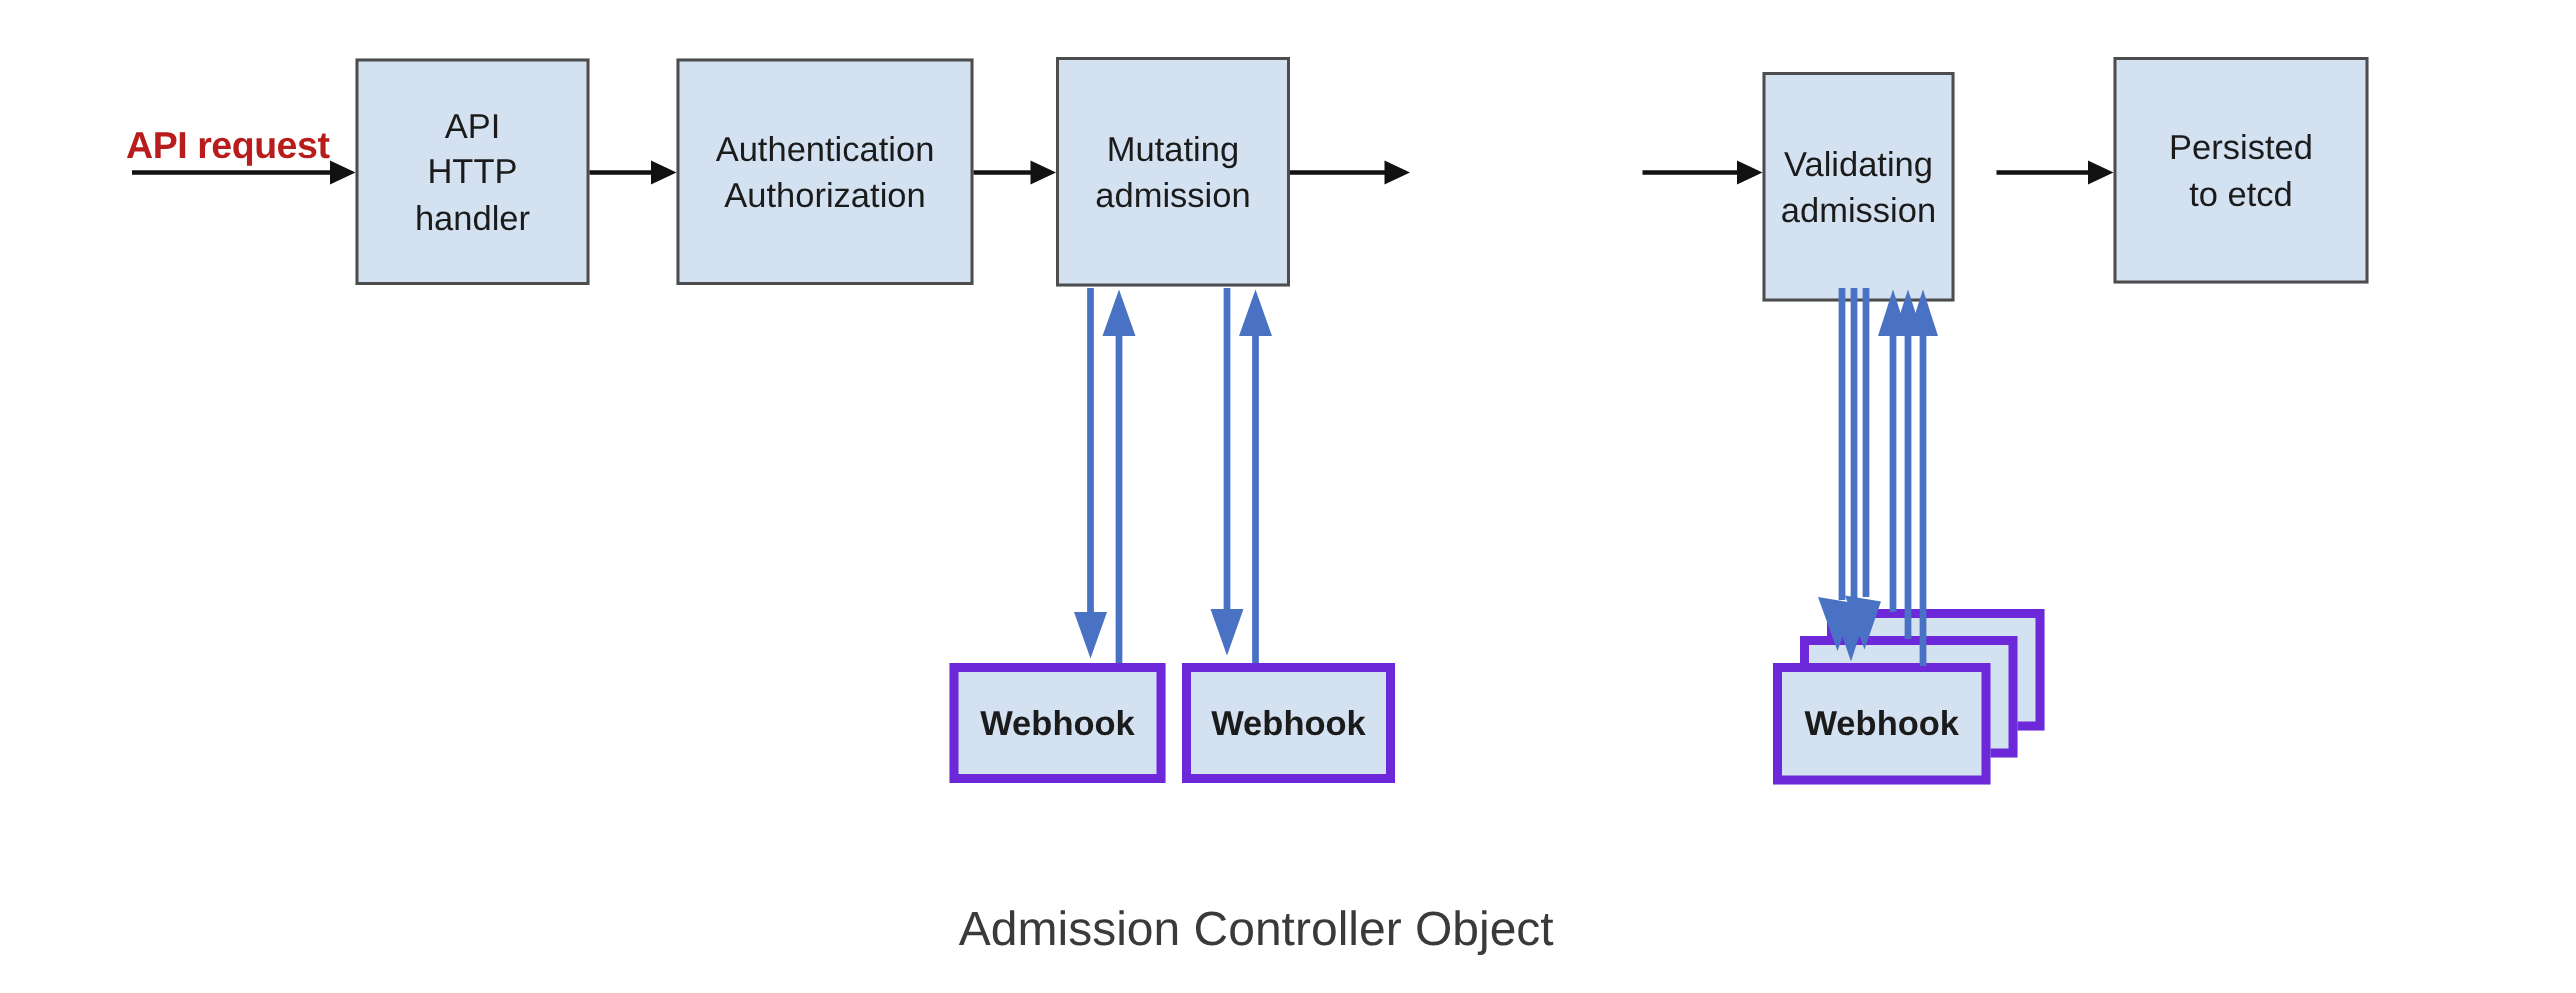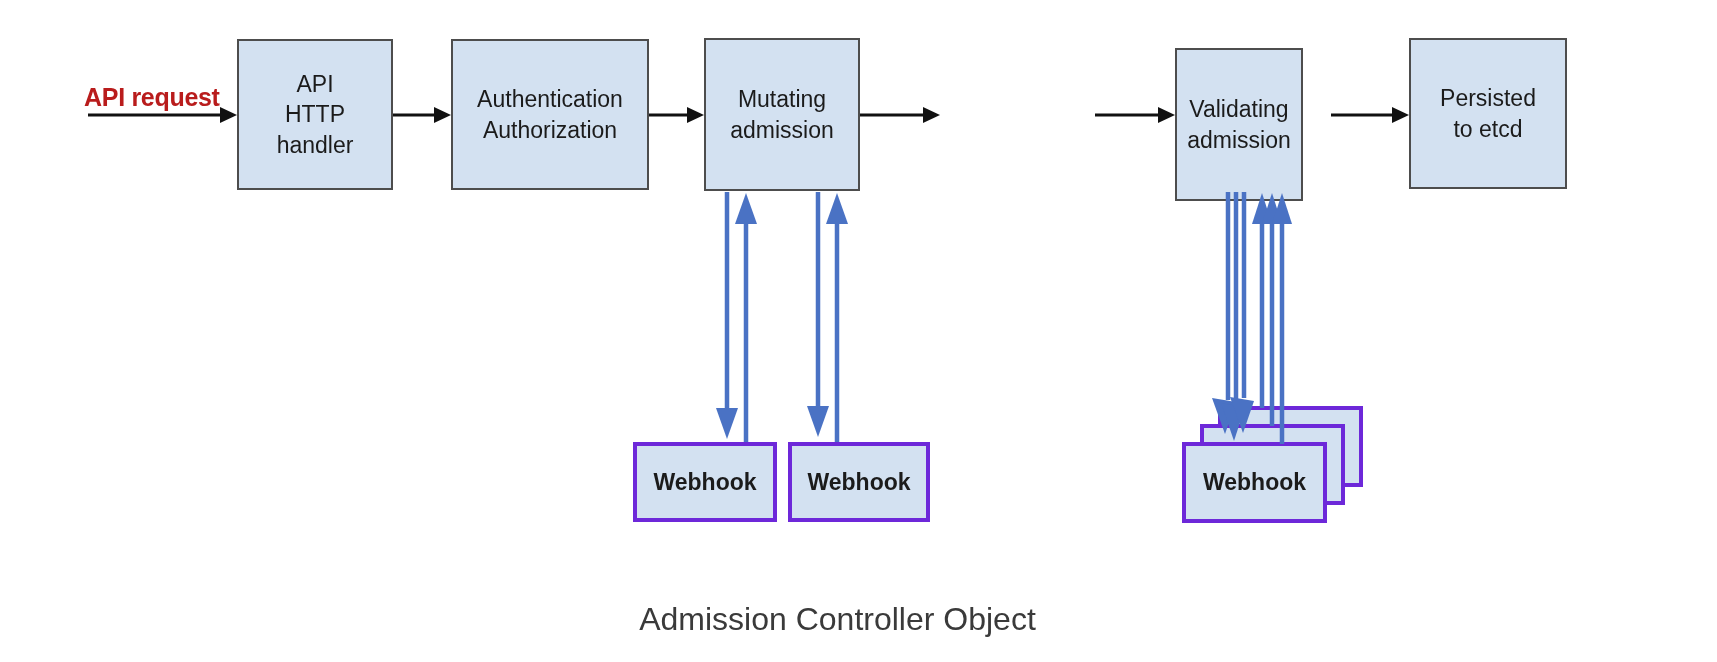--- a/index.html
+++ b/index.html
@@ -21,21 +21,21 @@
     justify-content: center;
     text-align: center;
   }
   .node .lbl {
     white-space: pre-line;
     font-size: 23px;
     line-height: 1.32;
     color: #1b1b1b;
   }
   .webhook {
-    border: 4px solid #6d28d9;
+    border: 6px solid #6d28d9;
   }
   .webhook .lbl {
     font-weight: 700;
     font-size: 23px;
     color: #1b1b1b;
   }
   .request-label {
     position: absolute;
     left: 84px;
     top: 83px;
@@ -83,21 +83,21 @@
     <span class="lbl">Mutating
 admission</span>
   </div>
 
 
   <div class="node" style="left:1175px; top:38px; width:128px; height:153px;margin-top:10px;">
     <span class="lbl">Validating
 admission</span>
   </div>
 
-  <div class="node" style="left:1409px; top:38px; width:158px; height:151px;">
+  <div class="node" style="left:1409px; top:38px; width:170px; height:151px;">
     <span class="lbl">Persisted
 to etcd</span>
   </div>
 
   <div class="node webhook" style="left:633px; top:442px; width:144px; height:80px;">
     <span class="lbl">Webhook</span>
   </div>
 
   <div class="node webhook" style="left:788px; top:442px; width:142px; height:80px;">
     <span class="lbl">Webhook</span>

